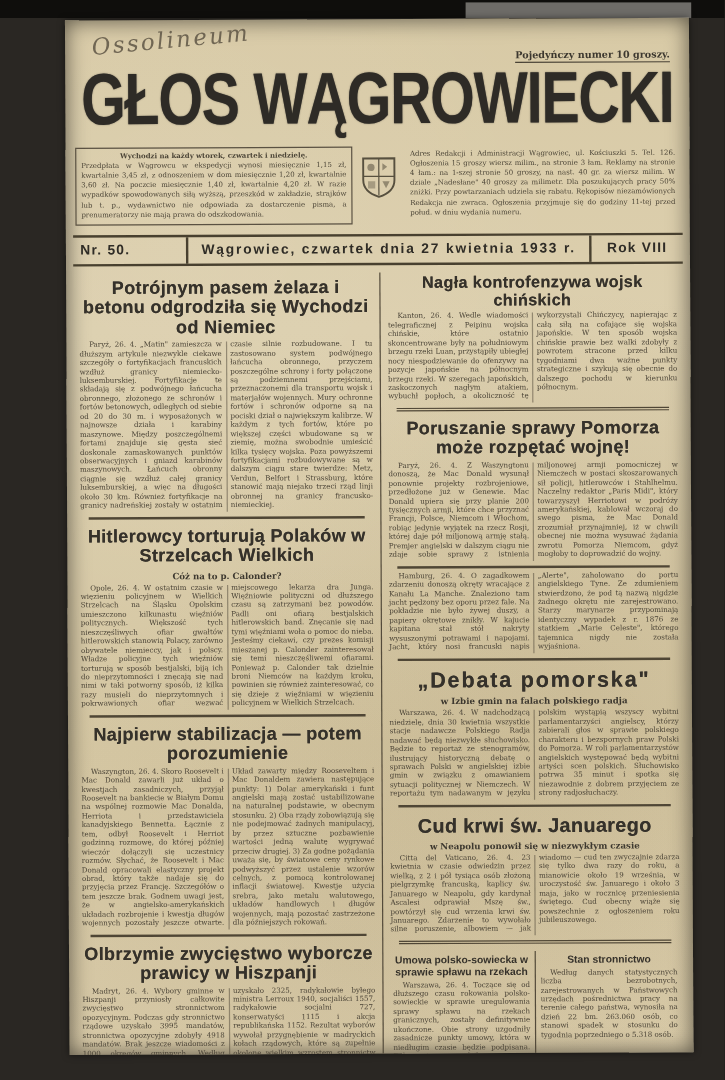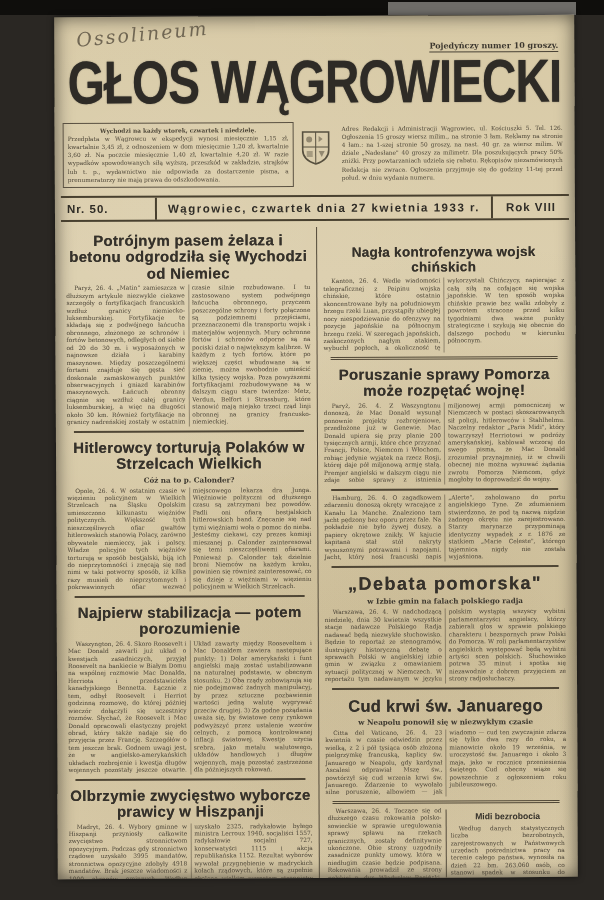--- a/index.html
+++ b/index.html
@@ -36,21 +36,21 @@
   .dl-center{flex:1;justify-content:center;border-right:2px solid #48402f;letter-spacing:1.5px;}
   .dl-vol{flex:0 0 64px;justify-content:center;}
   .cols{display:flex;margin:4px 6px 0;align-items:stretch;}
   .col{min-width:0;padding:0 4px;}
   .col.left{flex:0 0 246px;}
   .col.right{flex:1;}
   .colrule{flex:0 0 1px;background:#534a3a;margin:2px 1px;}
   .h1{font-family:"Liberation Sans",sans-serif;font-weight:bold;text-align:center;
       color:#35312a;font-size:15px;line-height:1.1;letter-spacing:.3px;margin:7px 0 3px;
       text-shadow:0 0 .5px rgba(53,49,42,.8);}
-  .h1.sz13{font-size:13.5px;margin-top:21px;}
+  .h1.sz13{font-size:13.5px;margin-top:4px;}
   .h1.sz14{font-size:14.5px;letter-spacing:1px;}
   .h1.sz16{font-size:16.5px;}
   .h1.sz17{font-size:18px;letter-spacing:1.5px;}
   .sub{font-weight:bold;font-size:7.2px;text-align:center;margin:0 0 3px;color:#3d382f;}
   .body2{column-count:2;column-gap:7px;column-rule:1px solid rgba(74,66,52,.5);
       font-size:5.9px;line-height:1.26;text-align:justify;text-indent:8px;
       color:#4a4336;padding:0 1px;margin-bottom:3px;}
   .body1{font-size:5.9px;line-height:1.26;text-align:justify;text-indent:8px;
       color:#4a4336;margin-bottom:4px;}
   hr.rule{border:0;border-top:2px solid #4f4635;margin:4px 8px;}
@@ -152,25 +152,26 @@
         </section>
         <hr class="rule">
         <section>
           <h2 class="h1 sz16">Cud krwi św. Januarego</h2>
           <div class="sub">w Neapolu ponowił się w niezwykłym czasie</div>
           <div class="body2">Citta del Vaticano, 26. 4. 23 kwietnia w czasie odwiedzin przez wielką, z 2 i pół tysiąca osób złożoną pielgrzymkę francuską, kaplicy św. Januarego w Neapolu, gdy kardynał Ascalesi odprawiał Mszę św., powtórzył się cud wrzenia krwi św. Januarego. Zdarzenie to wywołało silne poruszenie, albowiem — jak wiadomo — cud ten zwyczajnie zdarza się tylko dwa razy do roku, a mianowicie około 19 września, w uroczystość św. Januarego i około 3 maja, jako w rocznicę przeniesienia świętego. Cud obecny wiąże się powszechnie z ogłoszeniem roku jubileuszowego.</div>
         </section>
         <hr class="rule dbl">
         <div class="minicols">
           <div class="minicol">
+            <h3 class="h3">Umowa polsko-sowiecka w sprawie spławu na rzekach</h3>
             <div class="body1">Warszawa, 26. 4. Toczące się od dłuższego czasu rokowania polsko-sowieckie w sprawie uregulowania sprawy spławu na rzekach granicznych, zostały definitywnie ukończone. Obie strony uzgodniły zasadnicze punkty umowy, która w niedługim czasie będzie podpisana. Rokowania prowadził ze strony polskiej p. dyr. Władysław Rasiński, ze strony zaś sowieckiej radca poselstwa sowieckiego w Warszawie, Borys Podolski.</div>
           </div>
           <div class="minirule"></div>
           <div class="minicol">
-            <h3 class="h3">Midi bezrobocia</h3>
+            <h3 class="h3">Stan stronnictwo</h3>
             <div class="body1">Według danych statystycznych liczba bezrobotnych, zarejestrowanych w Państwowych urzędach pośrednictwa pracy na terenie całego państwa, wynosiła na dzień 22 bm. 263.060 osób, co stanowi spadek w stosunku do tygodnia poprzedniego o 5.318 osób.</div>
 
           </div>
         </div>
       </div>
 
     </div>
   </div>
 </div>
 

